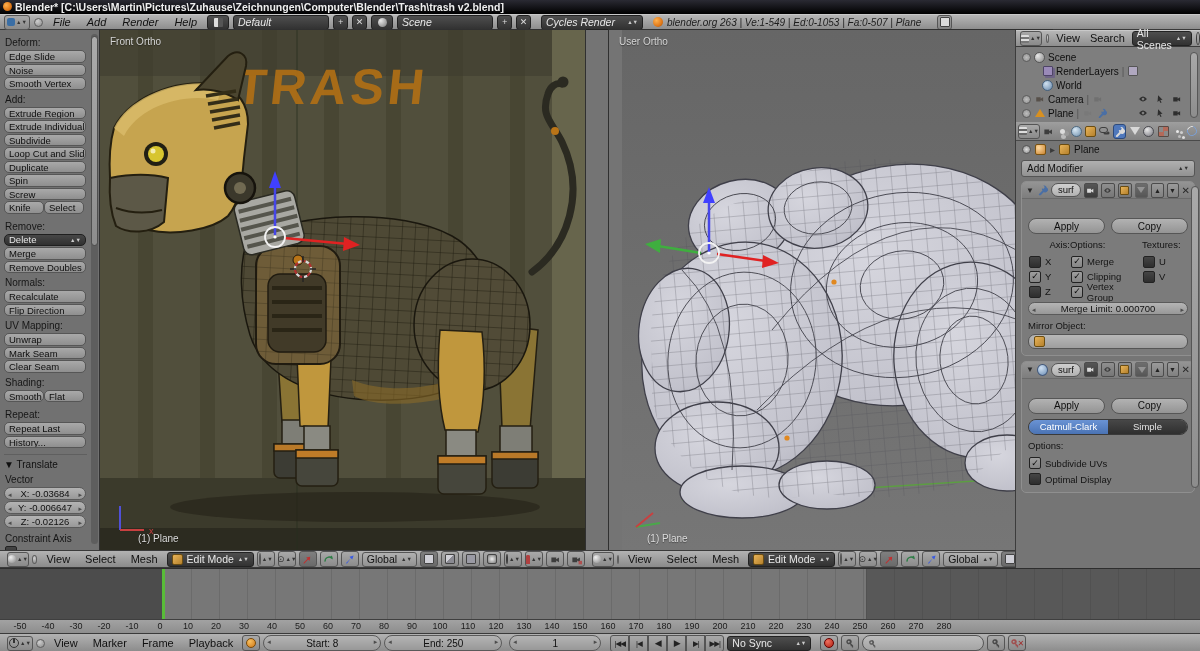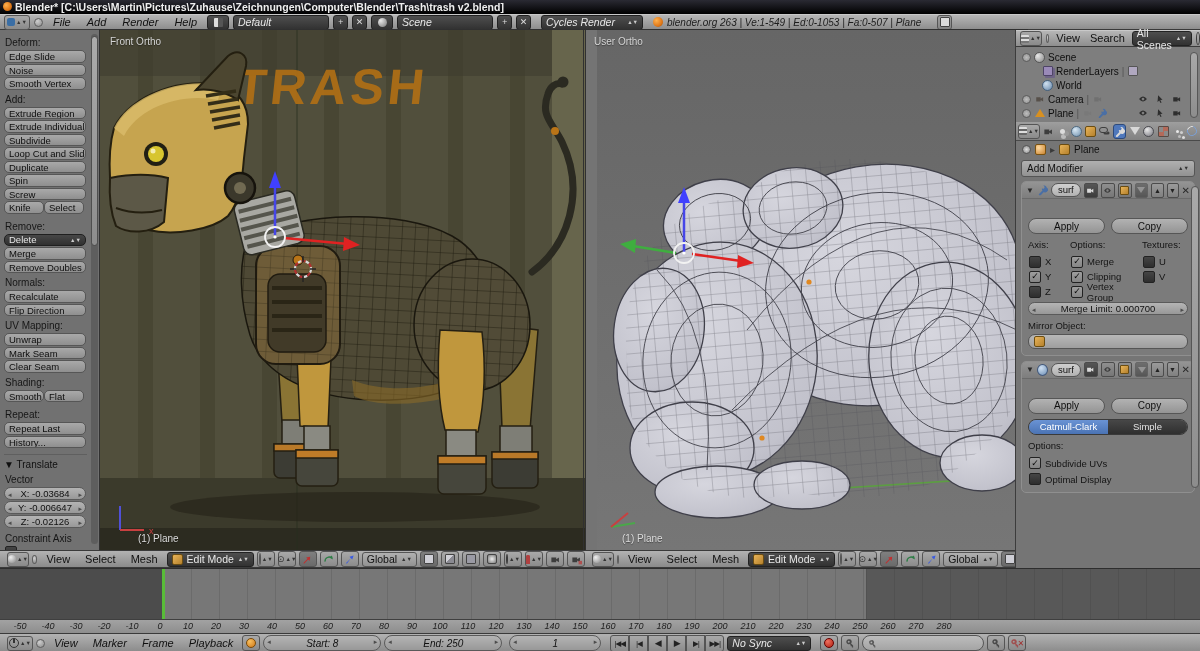--- a/index.html
+++ b/index.html
@@ -45,21 +45,21 @@
   .cb{width:10px;height:10px;border-radius:2px;background:linear-gradient(#454545,#2e2e2e);border:1px solid #222;
       display:inline-flex;align-items:center;justify-content:center;color:#0b0b0b;font-size:9px;line-height:9px;}
   .cb.on{background:linear-gradient(#9e9e9e,#858585);}
   .cb.on::after{content:"✓";}
   .cblab{font-size:9.5px;color:#141414;}
   #ts-scroll{position:absolute;right:2px;top:4px;width:7px;height:510px;background:#5e5e5e;border-radius:4px;}
   #ts-thumb{position:absolute;right:2px;top:6px;width:7px;height:210px;background:linear-gradient(#ababab,#8d8d8d);border:1px solid #4f4f4f;border-radius:4px;box-sizing:border-box;}
   .phead{font-size:10px;color:#101010;margin:6px 0 2px 0;}
   
   #vpl{left:100px;top:30px;width:485px;height:520px;outline:1px solid #303030;}
-  #vpr{left:584px;top:30px;width:430px;height:520px;outline:1px solid #303030;padding-left:13px;}
+  #vpr{left:609px;top:30px;width:430px;height:520px;outline:1px solid #303030;padding-left:13px;}
   .vplabel{position:absolute;left:10px;top:6px;color:#d4d4d4;font-size:10px;text-shadow:0 1px 1px rgba(0,0,0,.4);}
   .objlabel{position:absolute;left:38px;bottom:6px;color:#dcdcdc;font-size:10px;text-shadow:0 1px 1px rgba(0,0,0,.4);}
   
   .vhdr{height:18px;display:flex;align-items:center;gap:3px;padding-left:3px;
         background:linear-gradient(#b2b2b2,#8a8a8a);border-top:1px solid #3a3a3a;border-bottom:1px solid #3a3a3a;
         box-sizing:border-box;overflow:hidden;white-space:nowrap;}
   #vhdr-left{left:0;top:550px;width:585px;}
   #vhdr-right{left:585px;top:550px;width:430px;}
   .mbtn{height:14px;min-width:14px;border:1px solid #555;border-radius:3px;background:linear-gradient(#a9a9a9,#8b8b8b);
         display:inline-flex;align-items:center;justify-content:center;padding:0 1px;gap:1px;}
@@ -107,21 +107,21 @@
   .seg{flex:1;display:flex;align-items:center;justify-content:center;font-size:9.5px;}
   .seg.blue{background:linear-gradient(#6a93d4,#4a73b4);color:#fff;}
   .seg.dark{background:linear-gradient(#474747,#2f2f2f);color:#e4e4e4;}
   .collab{font-size:9.5px;color:#141414;margin-bottom:3px;}
   .mcols{display:flex;}
   .mcol{display:flex;flex-direction:column;gap:2px;}
   .wfield{height:13px;border:1px solid #555;border-radius:7px;background:linear-gradient(#b8b8b8,#9e9e9e);
           display:flex;align-items:center;padding:0 5px;gap:4px;}
   #pr-scroll{position:absolute;right:2px;top:64px;width:6px;height:300px;background:linear-gradient(#a9a9a9,#8d8d8d);border:1px solid #565656;border-radius:4px;}
   
-  #timeline{left:0;top:568px;width:1200px;height:68px;background:#565656;border-top:1px solid #2e2e2e;box-sizing:border-box;font-style:italic;}
+  #timeline{left:0;top:568px;width:1200px;height:68px;background:#565656;border-top:1px solid #2e2e2e;box-sizing:border-box;}
   #tl-content{position:absolute;left:0;top:0;width:1200px;height:50px;background:#4c4c4c;overflow:hidden;}
   #tl-range{position:absolute;left:163px;top:0;width:703px;height:50px;background:#777;
             background-image:repeating-linear-gradient(90deg,#6b6b6b 0,#6b6b6b 1px,transparent 1px,transparent 28px);}
   #tl-post{position:absolute;left:866px;top:0;width:334px;height:50px;background:#585858;
            background-image:repeating-linear-gradient(90deg,#515151 0,#515151 1px,transparent 1px,transparent 28px);}
   #playhead{position:absolute;left:162px;top:0;width:2.5px;height:64px;background:#58bc38;}
   #tl-ruler{position:absolute;left:0;top:50px;width:1200px;height:14px;background:linear-gradient(#a2a2a2,#8c8c8c);
             border-top:1px solid #3f3f3f;overflow:hidden;}
   .tick{position:absolute;top:1px;width:24px;text-align:center;font-size:9px;color:#1c1c1c;}
   #tl-hdr{position:absolute;left:0;top:64px;width:1200px;height:19px;display:flex;align-items:center;gap:3px;
@@ -744,21 +744,21 @@
         <span class="updn">▲</span>
         <span class="updn">▼</span>
         <span class="xbtn">✕</span>
       </div>
       <div class="mbody">
         <div class="btnrow">
           <span class="pbtn">Apply</span>
           <span class="pbtn">Copy</span>
         </div>
         <div class="mcols">
-          <div class="mcol" style="width:42px;">
+          <div class="mcol" style="width:42px;text-align:right;">
             <div class="collab">Axis:</div>
             <div class="cbrow">
                 <span class="cb"></span>
                 <span class="cblab">X</span>
               </div>
             <div class="cbrow">
                 <span class="cb on"></span>
                 <span class="cblab">Y</span>
               </div>
             <div class="cbrow">

